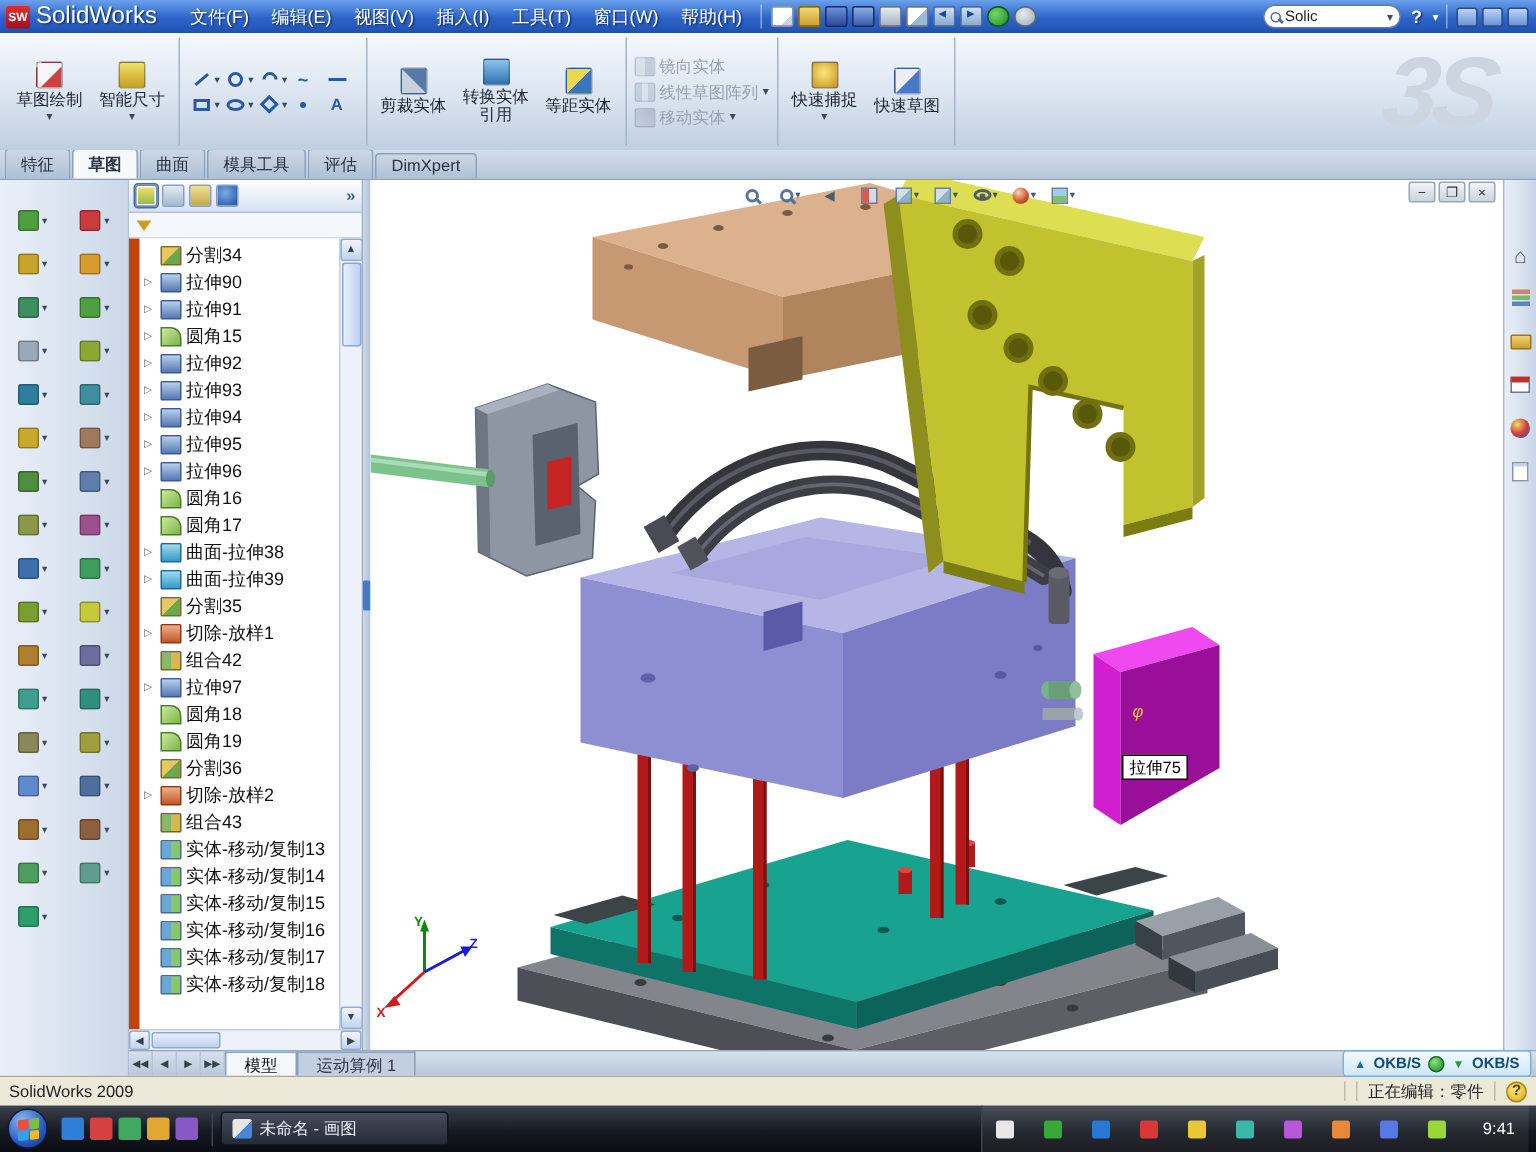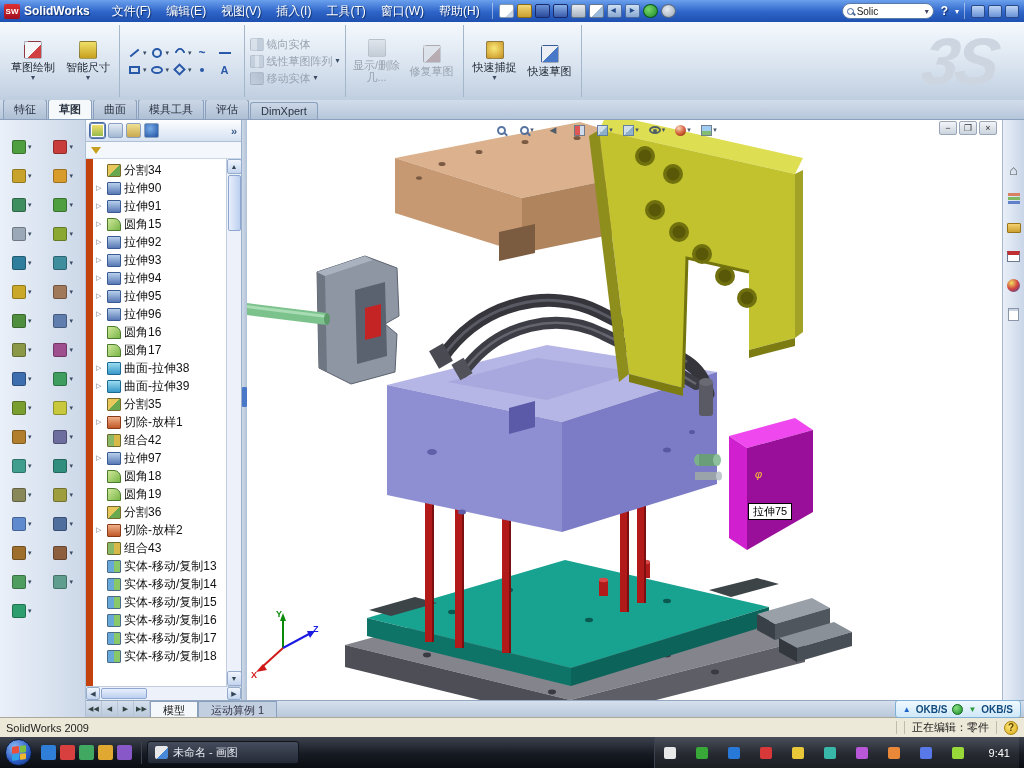--- a/index.html
+++ b/index.html
@@ -2,21 +2,21 @@
 <html><head>
 <meta charset="utf-8">
 <style>
 *{margin:0;padding:0;box-sizing:border-box;font-family:"Liberation Sans","DejaVu Sans",sans-serif}
 html,body{width:1024px;height:768px;overflow:hidden;background:#fff}
 body{position:relative;font-size:12px}
 
 
 #titlebar{height:22px;background:linear-gradient(#6aa0ec,#2e64c8 55%,#1e50b0);display:flex;align-items:center;padding:0 4px;gap:1px}
 .logo{width:16px;height:15px;background:linear-gradient(#e03030,#a01020);color:#fff;font-weight:bold;font-size:8px;display:flex;align-items:center;justify-content:center;border-radius:2px;margin-right:3px}
-.appname{font-weight:bold;font-size:12px;color:#fff;margin-right:14px;text-shadow:1px 1px 1px #10306a}
+.appname{font-weight:normal;font-size:16px;color:#fff;margin-right:14px;text-shadow:1px 1px 1px #10306a}
 .menuitem{font-size:12px;color:#fff;padding:2px 7px;cursor:default;text-shadow:1px 1px 1px #10306a}
 .ti{width:15px;height:14px;margin:0 1px;border-radius:2px;flex:none}
 .ti-new{background:linear-gradient(135deg,#fff 70%,#c8d4e4 70%);border:1px solid #8898ac}
 .ti-open{background:linear-gradient(#f4d878,#caa030);border:1px solid #8a6a18}
 .ti-save{background:linear-gradient(#6a92d8,#2a4a9a);border:1px solid #1a2a6a}
 .ti-saveas{background:linear-gradient(#8ab2e8,#3a5aaa);border:1px solid #1a2a6a}
 .ti-print{background:linear-gradient(#e8ecf2,#a8b2c0);border:1px solid #68788c}
 .ti-preview{background:linear-gradient(135deg,#fff 55%,#9ab8d8 55%);border:1px solid #68788c}
 .ti-undo{background:linear-gradient(#cfe0f4,#88a8d0);border:1px solid #4a6aa0;position:relative}
 .ti-undo::after{content:"◂";position:absolute;left:3px;top:-1px;color:#204a8a;font-size:10px}
@@ -285,45 +285,49 @@
           <span class="skico">
             <i class="sh-point"></i>
           </span>
         </span>
       <span class="skcell">
           <span class="skico sh-text">A</span>
         </span>
     </div>
   </div>
   <div class="tgroup">
+    <div class="bigbtn">
+      <span class="bicon trim-entities-icon"></span>
+      <span class="lbl">剪裁实体</span>
+    </div>
+    <div class="bigbtn">
+      <span class="bicon convert-entities-icon"></span>
+      <span class="lbl">转换实体引用</span>
+    </div>
+    <div class="bigbtn">
+      <span class="bicon offset-entities-icon"></span>
+      <span class="lbl">等距实体</span>
+    </div>
+  </div>
+  <div class="tgroup">
     <div class="minirow">
       <span class="minibtn">
         <span class="mic mirror-entities-icon"></span>
         <span>镜向实体</span>
       </span>
       <span class="minibtn">
         <span class="mic linear-sketch-pattern-icon"></span>
         <span>线性草图阵列</span>
         <span class="bcar">▾</span>
       </span>
       <span class="minibtn">
         <span class="mic move-entities-icon"></span>
         <span>移动实体</span>
         <span class="bcar">▾</span>
       </span>
-    </div>
-  </div>
-  <div class="tgroup">
-    <div class="bigbtn disabled">
-      <span class="bicon display-delete-relations-icon"></span>
-      <span class="lbl">显示/删除几...</span>
-    </div>
-    <div class="bigbtn disabled">
-      <span class="bicon repair-sketch-icon"></span>
-      <span class="lbl">修复草图</span>
     </div>
   </div>
   <div class="tgroup">
     <div class="bigbtn">
       <span class="bicon quick-snaps-icon"></span>
       <span class="lbl">快速捕捉</span>
       <span class="bcar">▾</span>
     </div>
     <div class="bigbtn">
       <span class="bicon rapid-sketch-icon"></span>

